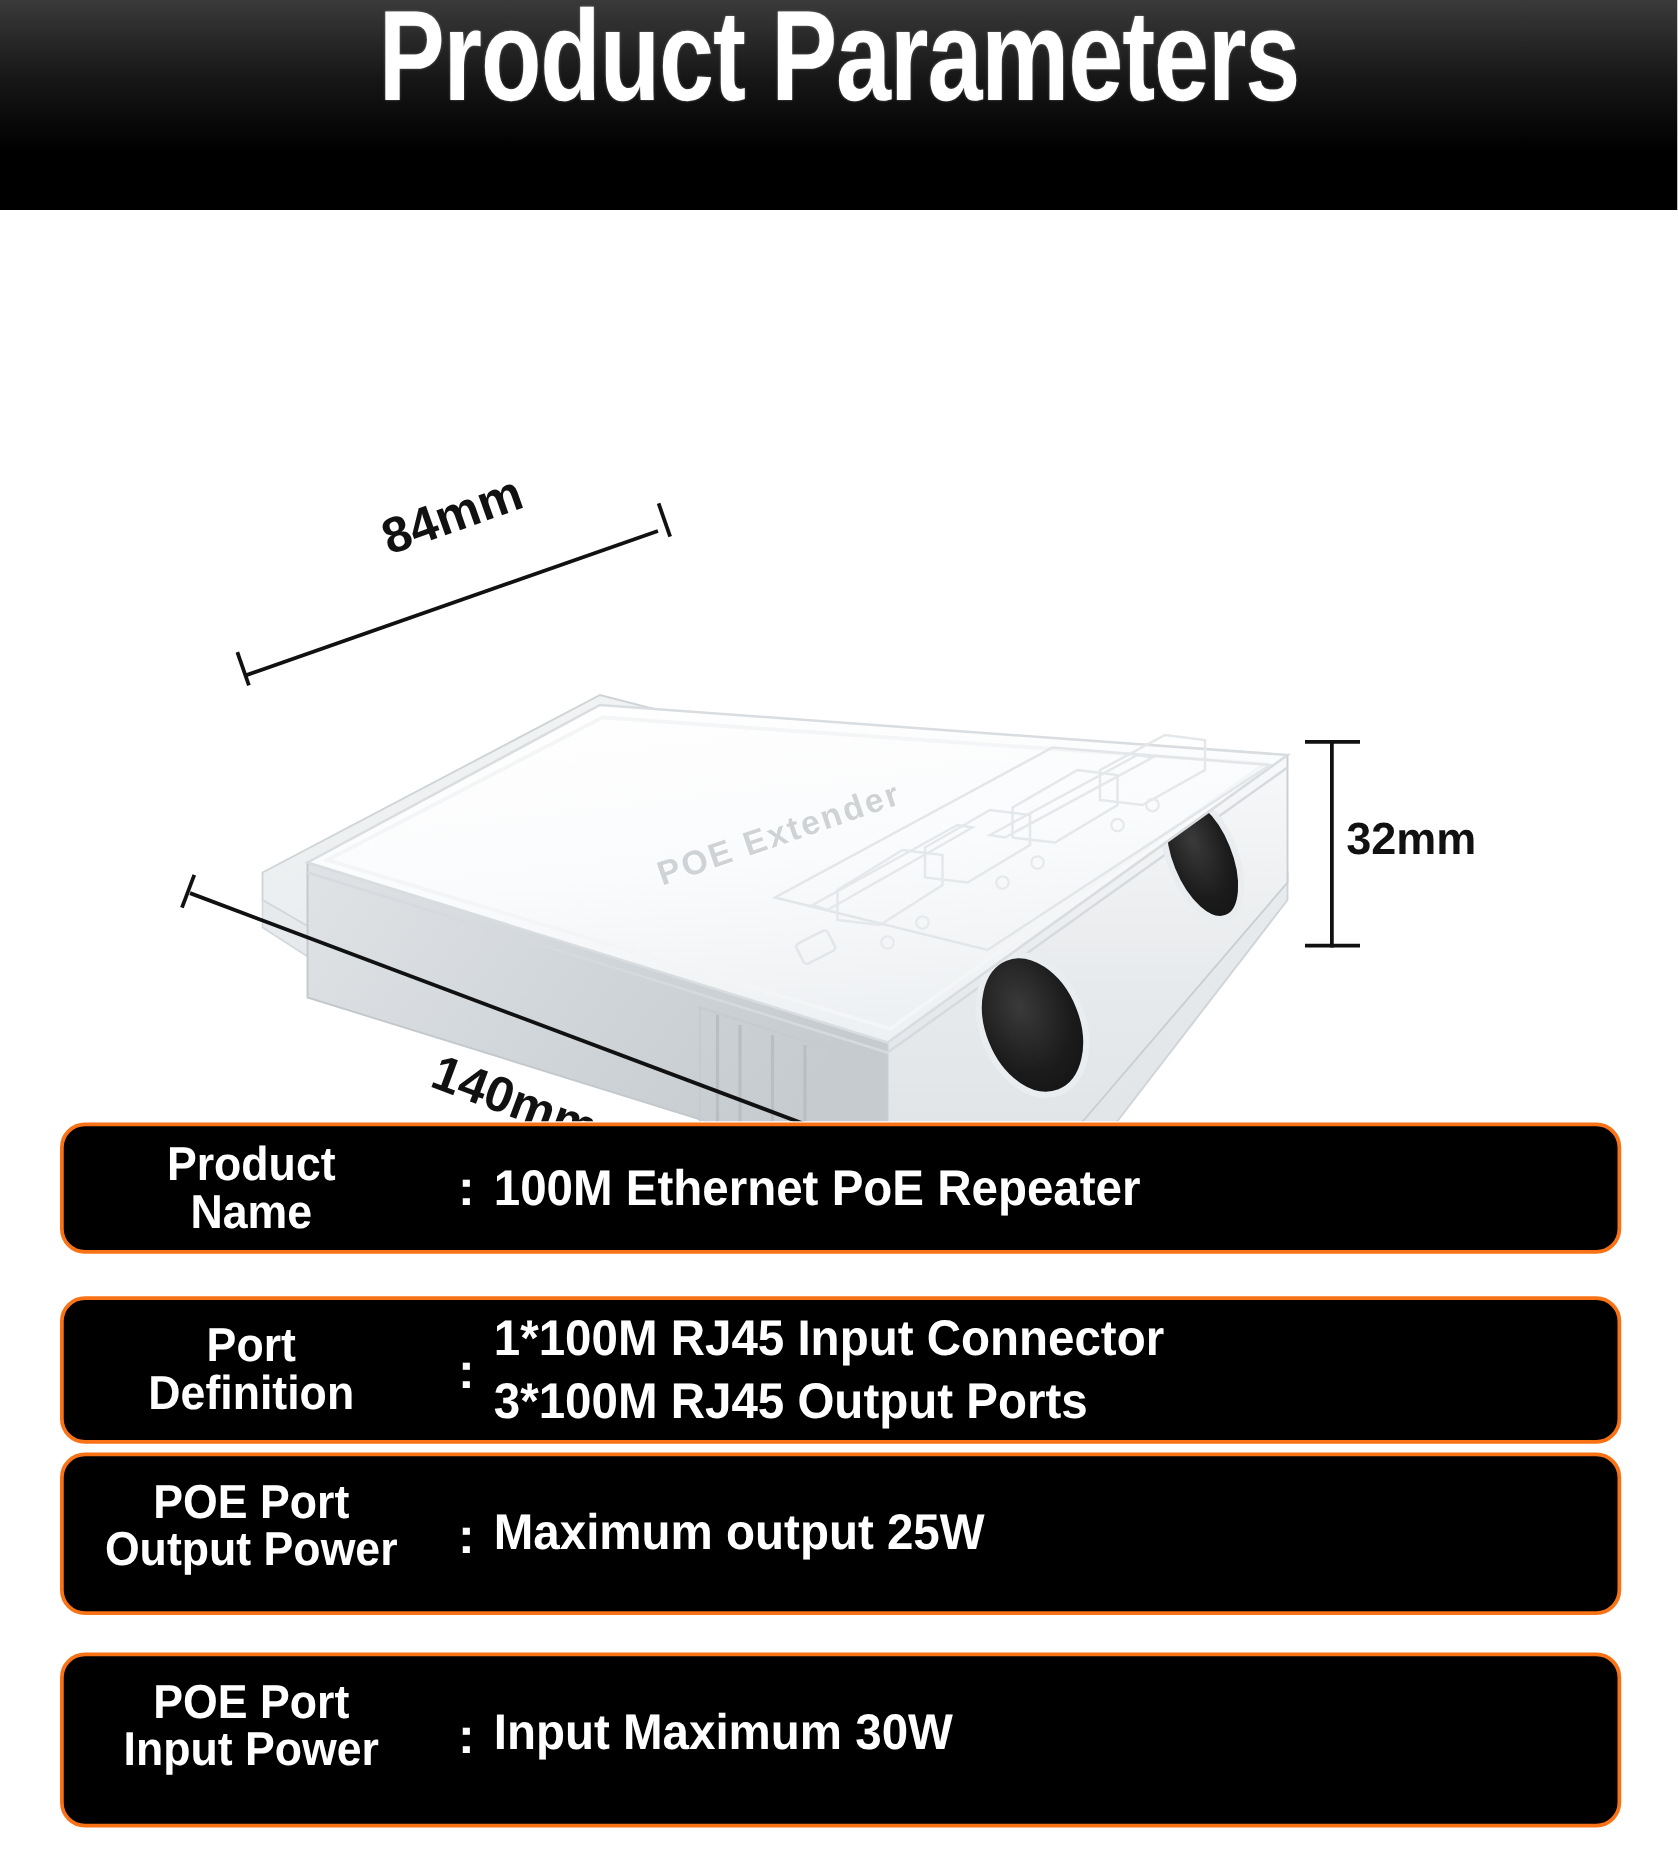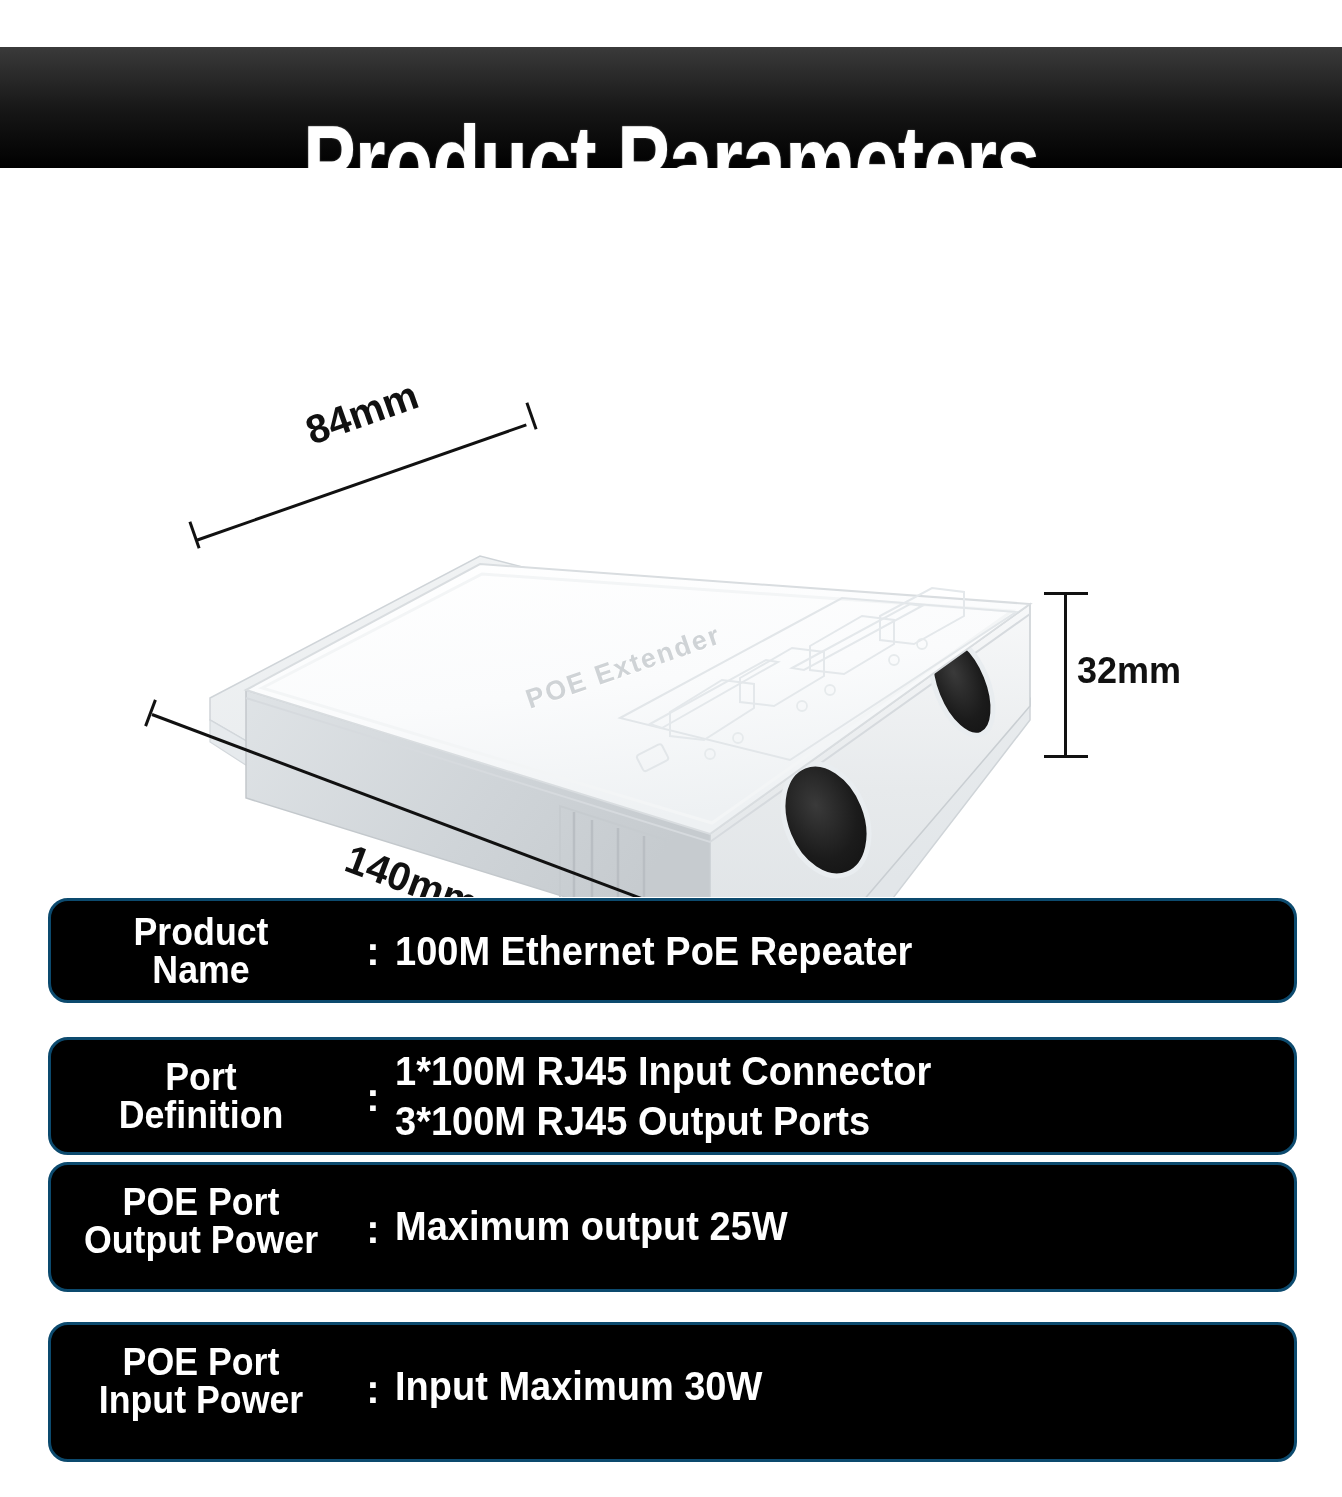--- a/index.html
+++ b/index.html
@@ -8,23 +8,22 @@
     background:#ffffff;
     font-family:"Liberation Sans", sans-serif;
     overflow:hidden;
   }
   .page { position:relative; width:1342px; height:1497px; background:#fff; }
 
   
   .banner {
     position:absolute; left:0; top:0; width:1342px; height:168px;
     background:linear-gradient(to bottom,#3a3a3a 0%,#161616 38%,#000000 72%,#000000 100%);
-    display:flex; align-items:flex-end; justify-content:center;
+    display:flex; align-items:flex-start; justify-content:center;
     overflow:hidden;
-    margin-top:47px;
   }
   .banner-title {
     color:#ffffff;
     font-family:"Liberation Sans", sans-serif;
     font-size:92px;
     font-weight:bold;
     letter-spacing:-1px;
     transform:scaleX(0.86) scaleY(1.12);
     transform-origin:center center;
     text-shadow:0 0 2px rgba(255,255,255,.35);
@@ -80,21 +79,21 @@
     white-space:nowrap;
     text-shadow:0 1px 0 #fff;
   }
 
   
   .specs { position:absolute; left:0; top:890px; width:1342px; height:607px; }
   .row {
     position:absolute; left:48px; width:1249px;
     background:#000;
     border-radius:20px;
-    border:3px solid #0c4a6e;
+    border:3px solid #f97316;
     box-shadow:0 0 0 1px #ffffff;
     display:flex; align-items:flex-start;
     overflow:hidden;
   }
   .row-1 { top:8px;   height:105px; align-items:center; }
   .row-2 { top:147px; height:118px; align-items:center; }
   .row-3 { top:272px; height:130px; }
   .row-4 { top:432px; height:140px; }
 
   .lab {

